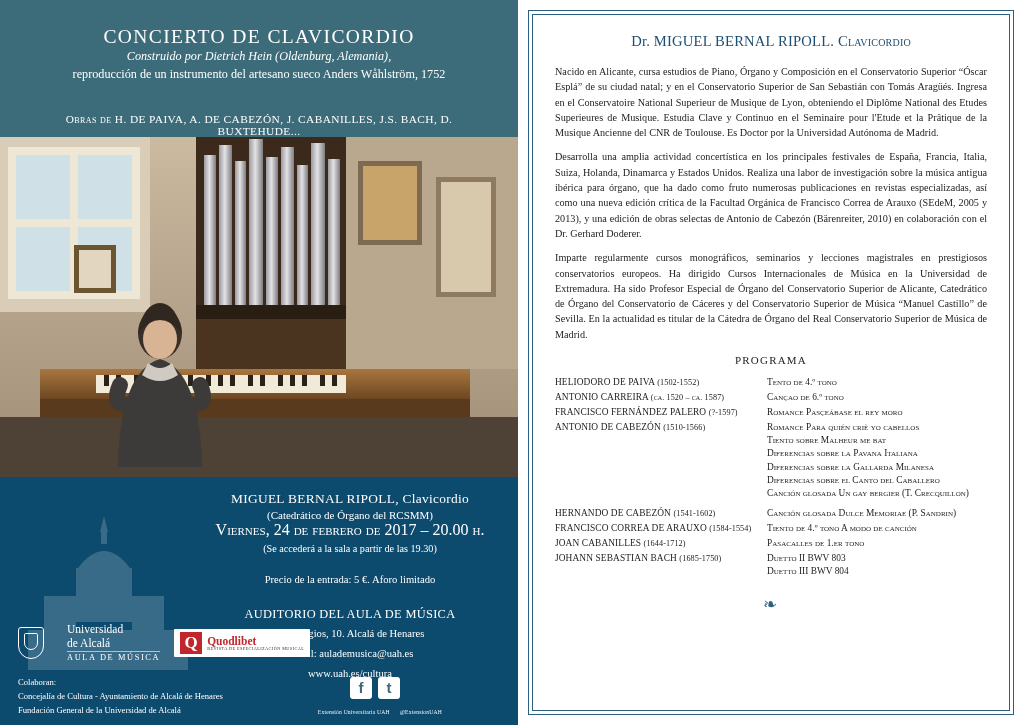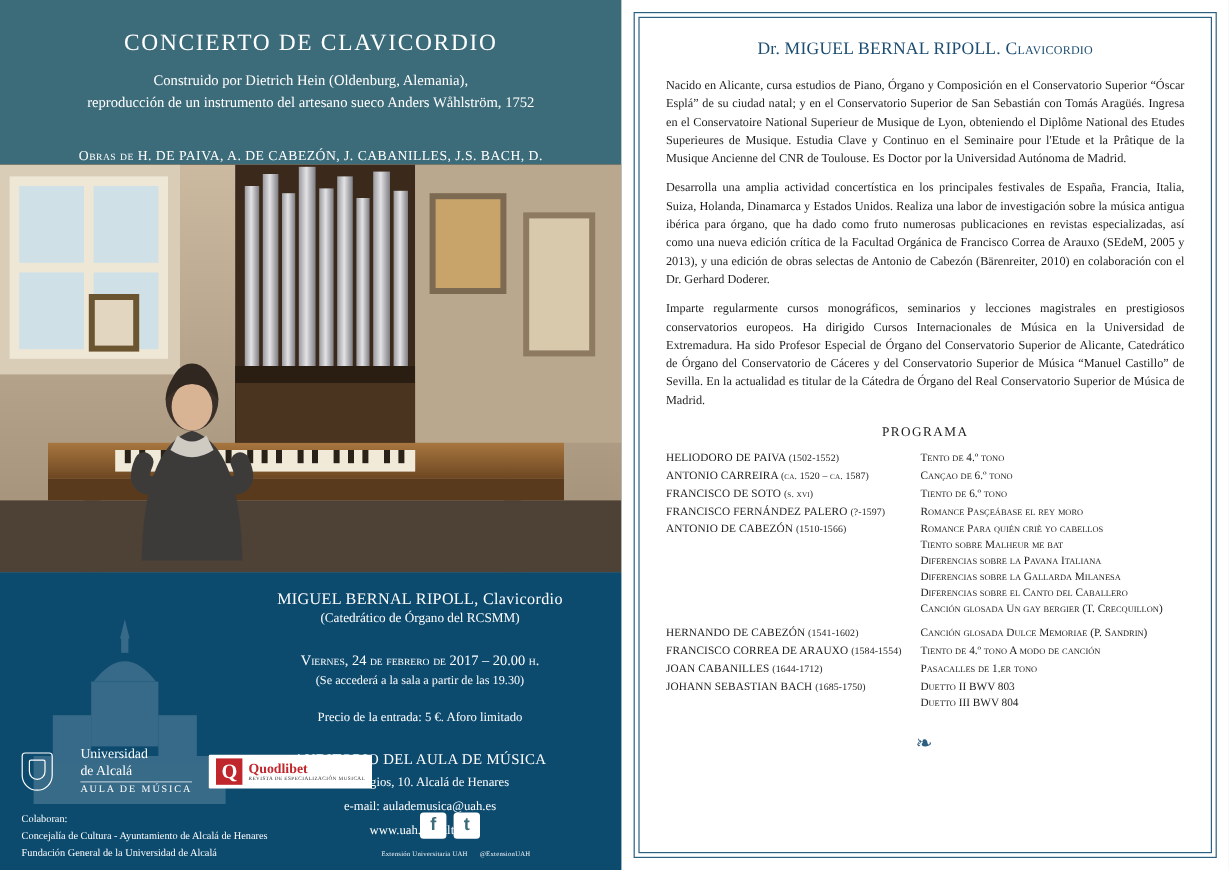--- a/index.html
+++ b/index.html
@@ -26,22 +26,23 @@
   }
   .title-main {
     font-size: 19.5px;
     letter-spacing: 1.4px;
     font-variant: small-caps;
     text-transform: uppercase;
     margin-top: 8px;
   }
   .title-sub1 {
     font-size: 12.2px;
-    margin-top: 11px;
+    margin-top: 0;
     line-height: 1.45;
+    font-style: italic;
   }
   .title-sub2 {
     font-size: 12.2px;
     line-height: 1.45;
   }
   .title-obras {
     font-size: 11.4px;
     margin-top: 30px;
     font-variant: small-caps;
     letter-spacing: 0.4px;
@@ -71,21 +72,21 @@
     opacity: 0.18;
   }
   .perf-block {
     position: absolute;
     left: 200px; top: 14px;
     width: 300px;
     text-align: center;
   }
   .perf-name { font-size: 13.4px; letter-spacing: 0.3px; }
   .perf-role { font-size: 11px; margin-top: 2px; }
-  .perf-date { font-size: 12px; margin-top: 22px; font-variant: small-caps; }
+  .perf-date { font-size: 16px; font-variant: small-caps; }
   .perf-note { font-size: 10.2px; margin-top: 4px; }
   .perf-price { font-size: 10.6px; margin-top: 20px; }
   .venue { font-size: 12.4px; margin-top: 22px; font-variant: small-caps; letter-spacing: 0.3px;}
   .venue-addr { font-size: 10.6px; margin-top: 4px; line-height: 1.5; }
 
   
   .logos {
     position: absolute;
     left: 18px; bottom: 62px;
     display: flex; align-items: center; gap: 14px;
@@ -401,29 +402,20 @@
             <td class="composer">
               <span>ANTONIO CARREIRA</span>
               <span class="yr">(ca. 1520 – ca. 1587)</span>
             </td>
             <td class="work">
               <div>Cançao de 6.º tono</div>
             </td>
           </tr>
           <tr>
             <td class="composer">
-              <span>FRANCISCO DE SOTO</span>
-              <span class="yr">(s. xvi)</span>
-            </td>
-            <td class="work">
-              <div>Tiento de 6.º tono</div>
-            </td>
-          </tr>
-          <tr>
-            <td class="composer">
               <span>FRANCISCO FERNÁNDEZ PALERO</span>
               <span class="yr">(?-1597)</span>
             </td>
             <td class="work">
               <div>Romance Pasçeábase el rey moro</div>
             </td>
           </tr>
           <tr>
             <td class="composer">
               <span>ANTONIO DE CABEZÓN</span>

